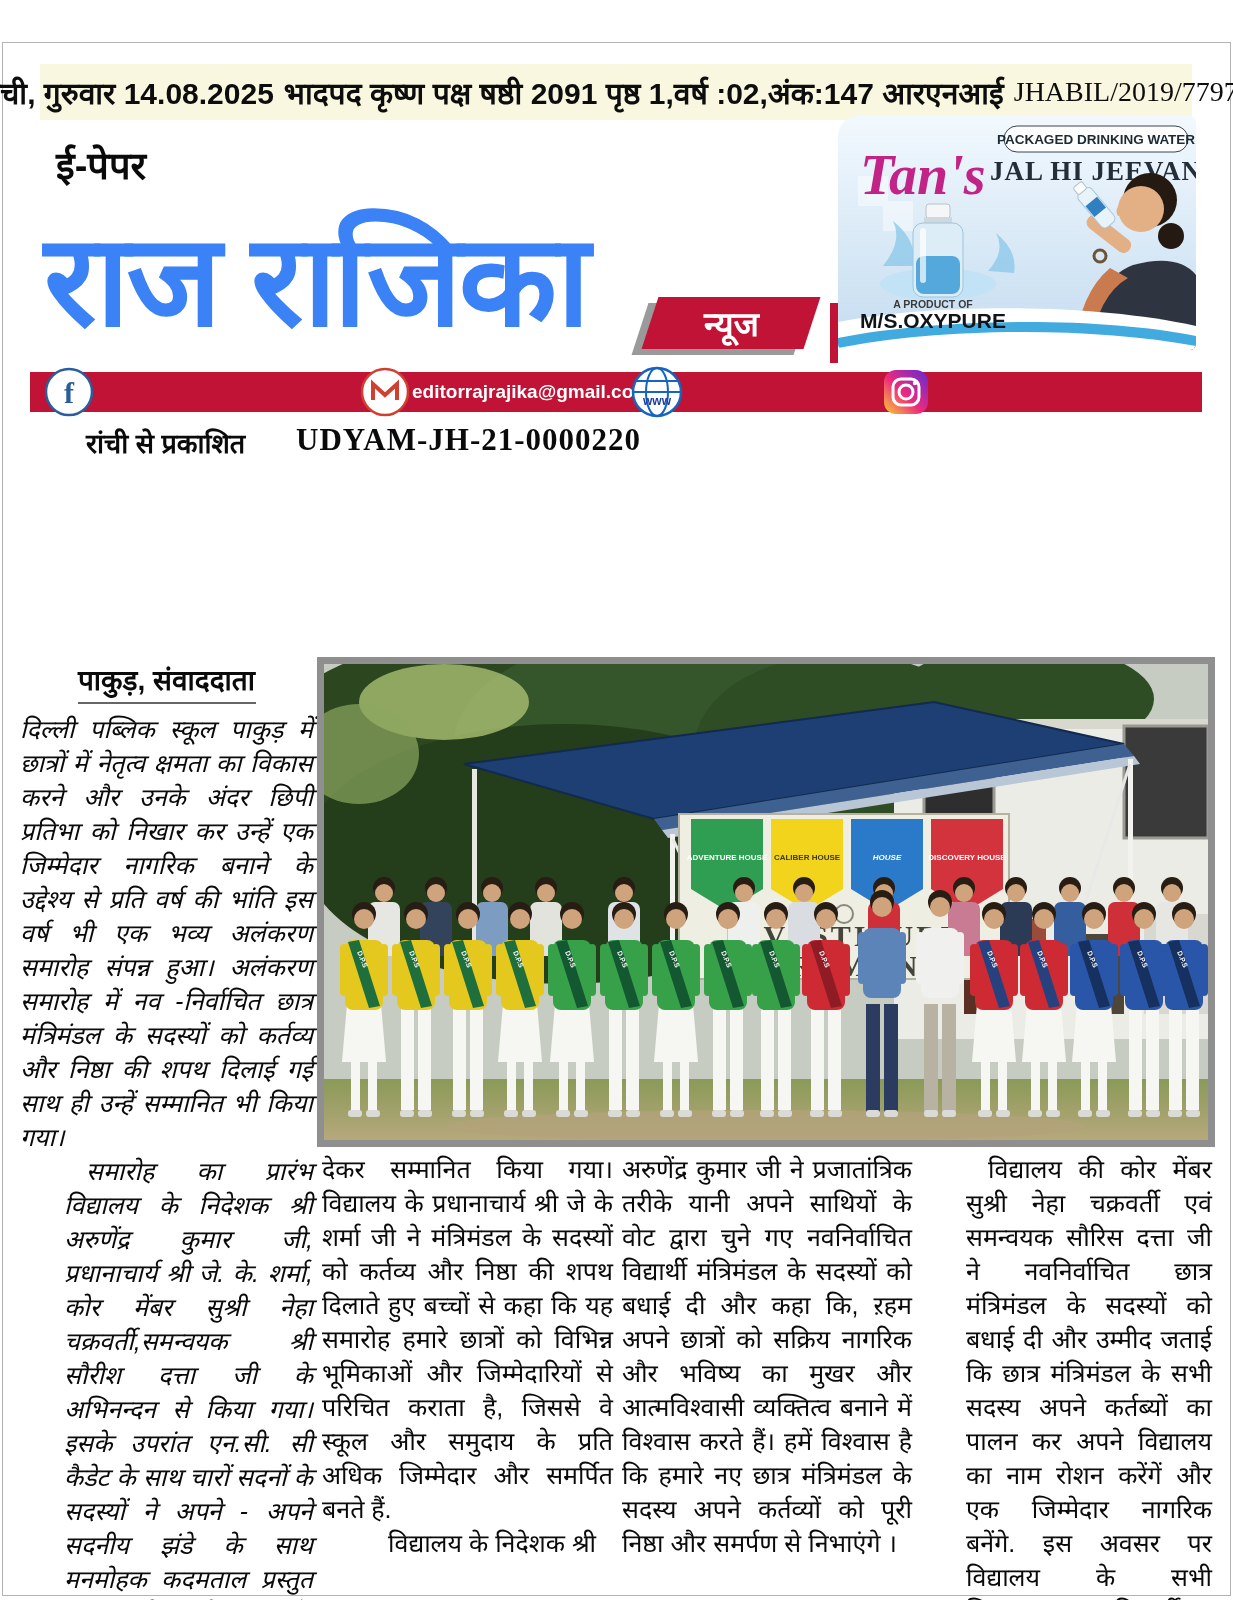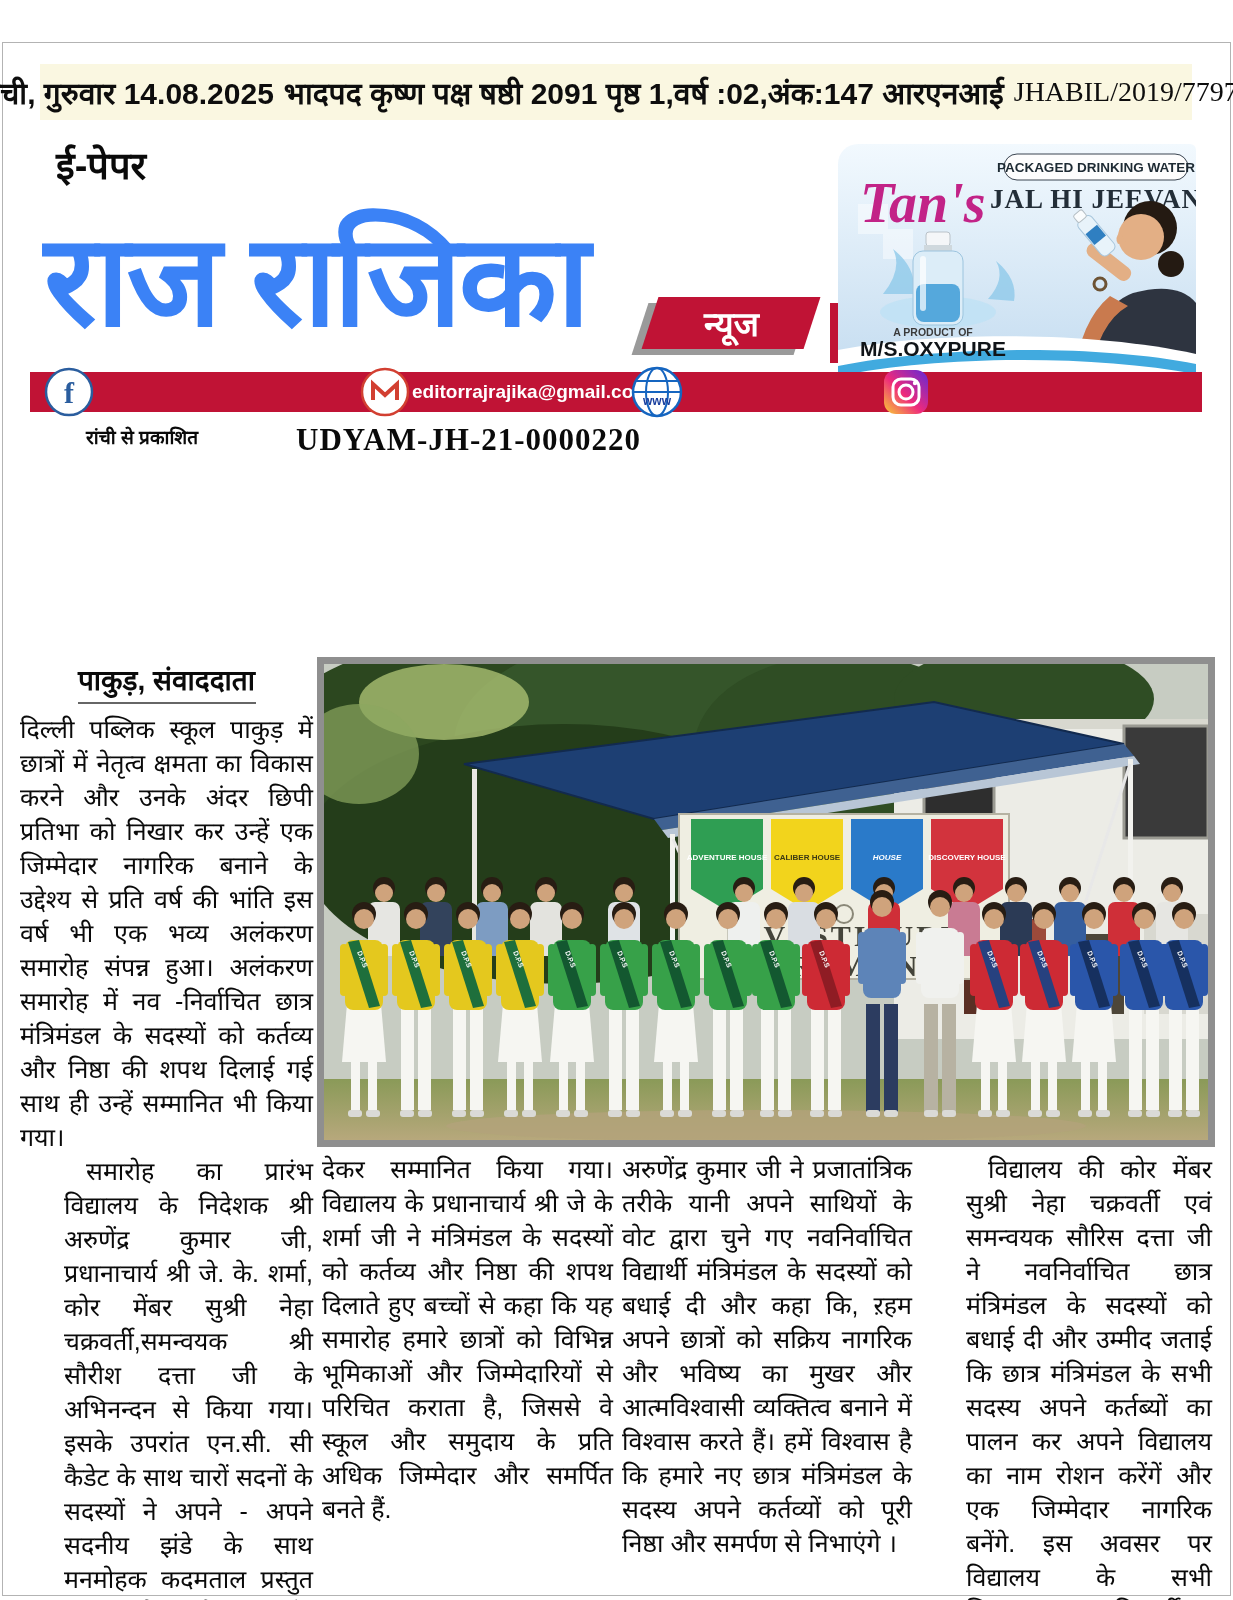--- a/index.html
+++ b/index.html
@@ -10,49 +10,49 @@
   .dateline{position:absolute;left:40px;top:64px;width:1152px;height:56px;background:#FAF7E1;
             display:flex;align-items:center;justify-content:center;white-space:nowrap;
             font-size:30px;color:#0d0d0d;}
   .dl-heavy{font-weight:900;margin-right:10px;}
   .dl-mid{font-weight:700;margin-right:10px;}
   .dl-rni{font-family:"Liberation Serif",serif;font-weight:400;font-size:28px;}
   
   .epaper{position:absolute;left:56px;top:138px;font-size:38px;font-weight:900;}
   .paper-title{position:absolute;left:44px;top:168px;width:720px;height:235px;
                font-size:128px;font-weight:900;letter-spacing:-3px;line-height:225px;color:#3b82f6;white-space:nowrap;}
-  .published{position:absolute;left:86px;top:424px;font-size:19px;font-weight:800;}
+  .published{position:absolute;left:86px;top:424px;font-size:27px;font-weight:800;}
   .udyam{position:absolute;left:296px;top:422px;font-size:31px;font-weight:700;
          font-family:"Liberation Serif",serif;letter-spacing:1px;}
   .news-shadow{position:absolute;left:640px;top:303px;width:162px;height:52px;background:#9a9a9a;
                transform:skewX(-18deg);}
   .news-badge{position:absolute;left:650px;top:297px;width:162px;height:52px;background:#C01335;
               transform:skewX(-18deg);display:flex;align-items:center;justify-content:center;}
   .news-badge span{transform:skewX(18deg);color:#fff;font-size:34px;font-weight:900;}
   .red-bar{position:absolute;left:830px;top:303px;width:8px;height:60px;background:#C01335;}
   
-  .ad{position:absolute;left:838px;top:144px;width:358px;height:234px;border-radius:20px 6px 6px 6px;
+  .ad{position:absolute;left:838px;top:116px;width:358px;height:234px;border-radius:20px 6px 6px 6px;
       overflow:hidden;}
   .ad svg{display:block;}
   
   .social-bar{position:absolute;left:30px;top:372px;width:1172px;height:40px;background:#C01335;}
   .soc{position:absolute;}
   .soc-email{position:absolute;left:382px;top:0;height:40px;line-height:40px;color:#ffffff;
              font-size:19px;font-weight:600;}
   
   .headline{position:absolute;left:0;top:426px;width:1233px;text-align:center;
             font-size:75px;font-weight:900;line-height:104px;color:#000;}
   
   .byline{position:absolute;left:20px;top:660px;width:293px;text-align:center;font-size:28px;font-weight:800;}
   .byline-rule{position:absolute;left:78px;top:702px;width:178px;height:2px;background:#666;}
   .col{position:absolute;font-size:25px;line-height:34px;text-align:justify;color:#0a0a0a;}
   .col p{margin:0;}
   .col p.indent{text-indent:22px;margin-left:44px;}
   .col p.indent2{text-indent:46px;}
-  .col1{left:20px;top:712px;width:293px;height:884px;}
+  .col1{left:20px;top:712px;width:293px;height:884px;font-style:italic;}
   .col2{left:322px;top:1152px;width:291px;height:446px;}
   .col3{left:622px;top:1152px;width:290px;height:446px;}
   .col4{left:922px;top:1152px;width:290px;height:446px;}
   
   .photo{position:absolute;left:317px;top:657px;width:898px;height:490px;border:7px solid #8f8f8f;
          box-sizing:border-box;background:#4d7c0f;}
   .photo svg{display:block;}
   svg text{font-family:"Liberation Sans",sans-serif;}
   .serif-t{font-family:"Liberation Serif",serif;}
 </style>
@@ -526,20 +526,21 @@
             <text fill="#ffffff" font-size="7" font-weight="bold" transform="translate(853,288) rotate(68)">D.P.S</text>
             <circle cx="860" cy="250" r="12" fill="#281d13"></circle>
             <circle cx="860" cy="255" r="10" fill="#cfa37c"></circle>
           </g>
         </g>
     </svg>
   </div>
 
   <div class="col col2">
     <p>देकर सम्मानित किया गया। विद्यालय के प्रधानाचार्य श्री जे के शर्मा जी ने मंत्रिमंडल के सदस्यों को कर्तव्य और निष्ठा की शपथ दिलाते हुए बच्चों से कहा कि यह समारोह हमारे  छात्रों को विभिन्न भूमिकाओं और जिम्मेदारियों से परिचित कराता है, जिससे वे स्कूल और समुदाय के प्रति अधिक जिम्मेदार और समर्पित बनते हैं.</p>
+    <p class="indent">विद्यालय के निदेशक श्री</p>
   </div>
   <div class="col col3">
     <p>अरुणेंद्र कुमार जी ने प्रजातांत्रिक तरीके यानी अपने साथियों के वोट द्वारा चुने गए नवनिर्वाचित विद्यार्थी मंत्रिमंडल के सदस्यों को बधाई दी  और कहा कि, ऱहम अपने छात्रों को सक्रिय नागरिक और भविष्य का मुखर और आत्मविश्वासी व्यक्तित्व बनाने में विश्वास करते हैं। हमें विश्वास है कि हमारे नए छात्र मंत्रिमंडल के सदस्य अपने कर्तव्यों को पूरी निष्ठा और समर्पण से निभाएंगे ।</p>
   </div>
   <div class="col col4">
     <p class="indent">विद्यालय की कोर मेंबर सुश्री नेहा चक्रवर्ती  एवं समन्वयक सौरिस दत्ता जी ने नवनिर्वाचित छात्र मंत्रिमंडल के सदस्यों को बधाई दी और उम्मीद जताई कि  छात्र मंत्रिमंडल के सभी सदस्य अपने कर्तब्यों का पालन कर  अपने विद्यालय का नाम रोशन करेंगें और एक जिम्मेदार नागरिक बनेंगे. इस अवसर पर विद्यालय के सभी शिक्षकगण, विद्यार्थीगण और अन्य सदस्य मौजूद थे।</p>
   </div>
 </div>
 
 </body></html>

